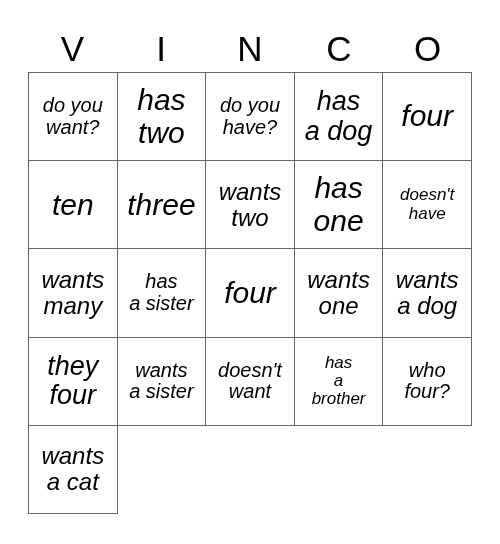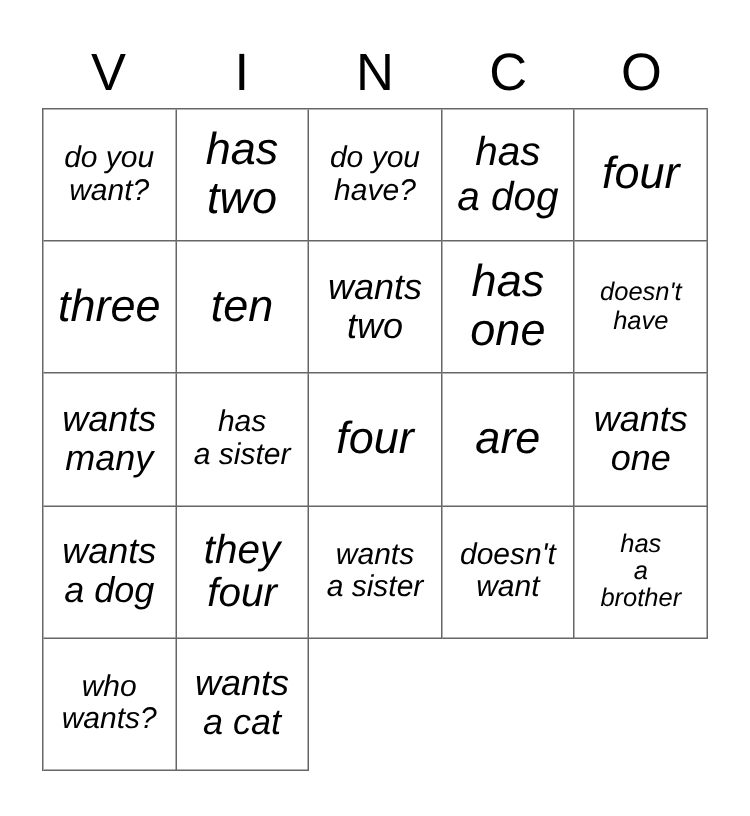--- a/index.html
+++ b/index.html
@@ -105,24 +105,24 @@
 have?</span>
       </div>
       <div class="cell fs-lg">
         <span class="cell-text">has
 a dog</span>
       </div>
       <div class="cell fs-xl">
         <span class="cell-text">four</span>
       </div>
       <div class="cell fs-xl">
-        <span class="cell-text">three</span>
+        <span class="cell-text">ten</span>
       </div>
       <div class="cell fs-xl">
-        <span class="cell-text">ten</span>
+        <span class="cell-text">three</span>
       </div>
       <div class="cell fs-md">
         <span class="cell-text">wants
 two</span>
       </div>
       <div class="cell fs-xl">
         <span class="cell-text">has
 one</span>
       </div>
       <div class="cell fs-xs">
@@ -132,23 +132,20 @@
       <div class="cell fs-md">
         <span class="cell-text">wants
 many</span>
       </div>
       <div class="cell fs-sm">
         <span class="cell-text">has
 a sister</span>
       </div>
       <div class="cell fs-xl">
         <span class="cell-text">four</span>
-      </div>
-      <div class="cell fs-xl">
-        <span class="cell-text">are</span>
       </div>
       <div class="cell fs-md">
         <span class="cell-text">wants
 one</span>
       </div>
       <div class="cell fs-md">
         <span class="cell-text">wants
 a dog</span>
       </div>
       <div class="cell fs-lg">
@@ -163,21 +160,21 @@
         <span class="cell-text">doesn't
 want</span>
       </div>
       <div class="cell fs-xs">
         <span class="cell-text">has
 a
 brother</span>
       </div>
       <div class="cell fs-sm">
         <span class="cell-text">who
-wants?</span>
+four?</span>
       </div>
       <div class="cell fs-md">
         <span class="cell-text">wants
 a cat</span>
       </div>
     </div>
 
 </div>
 
 </body></html>

